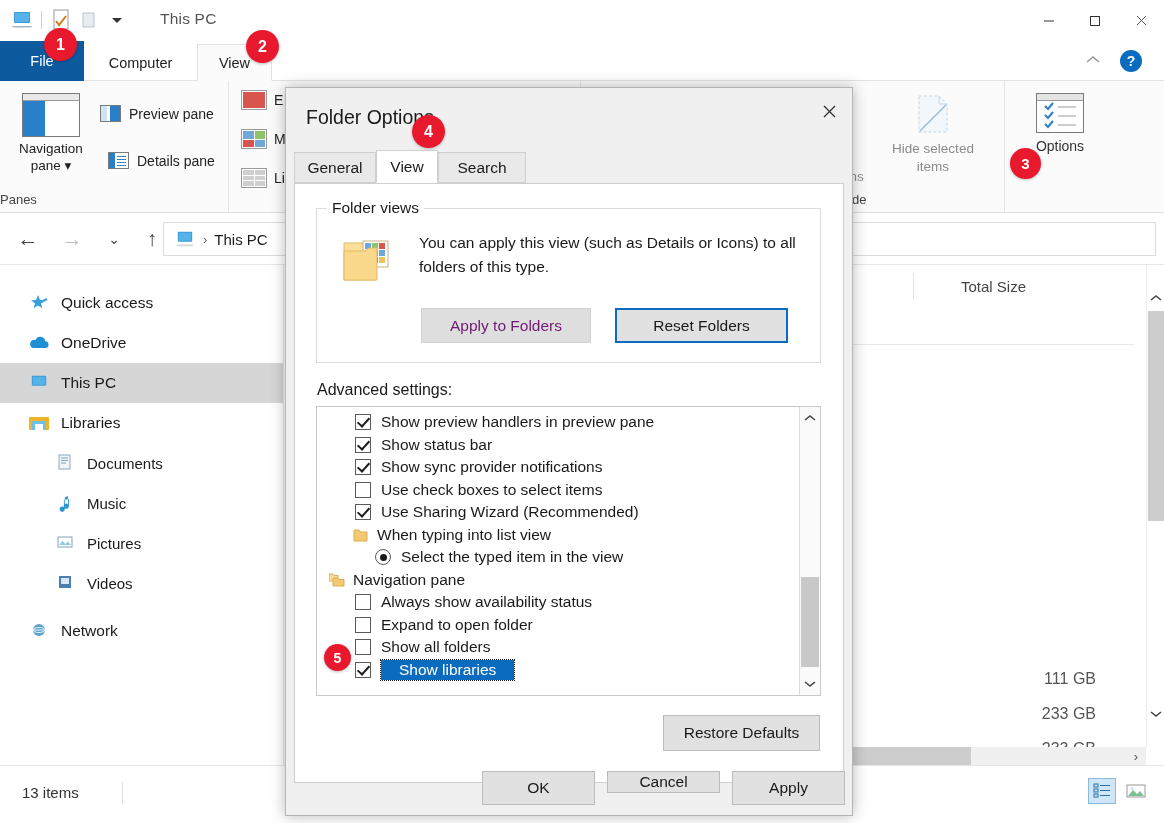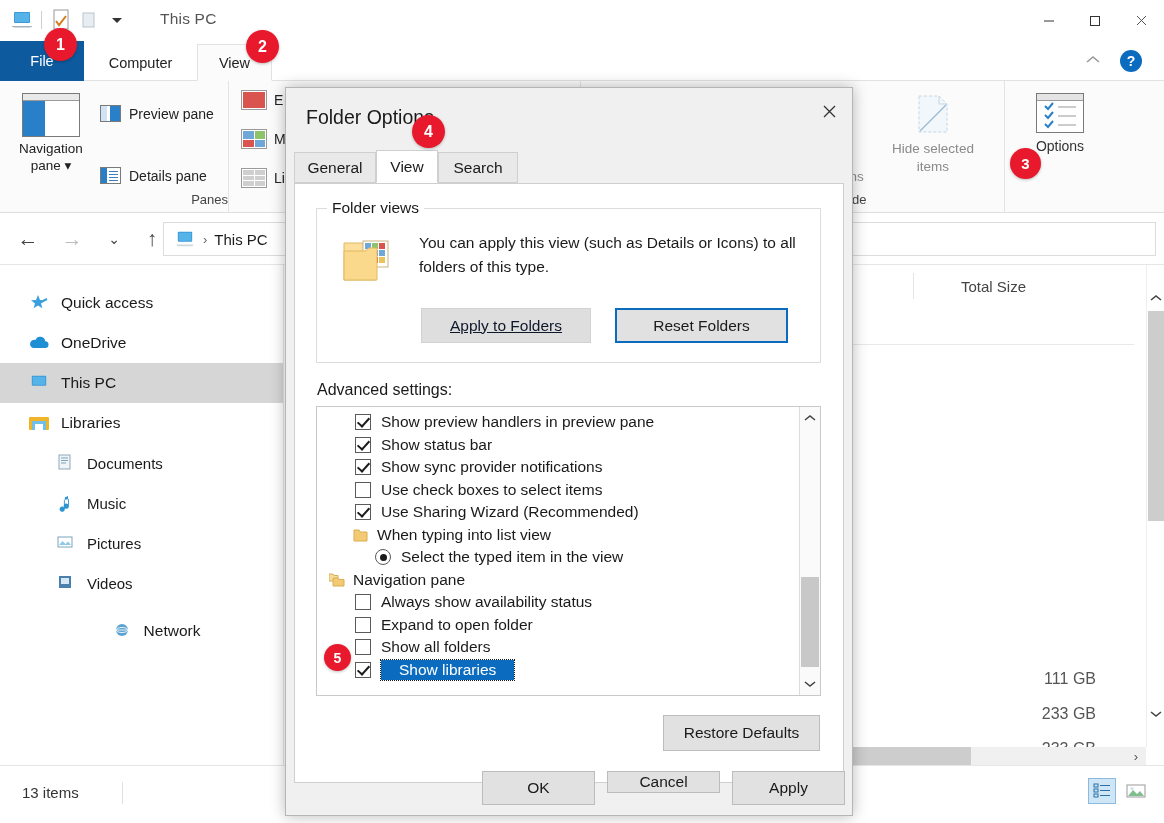--- a/index.html
+++ b/index.html
@@ -30,21 +30,21 @@
   .rtab { position:absolute; top:3px; height:37px; display:flex; align-items:center; justify-content:center; font-size:14.5px; color:#222; }
   .rtab.file { left:0; top:0; width:84px; height:40px; background:#0d5a9e; color:#fff; }
   .rtab.computer { left:88px; width:105px; }
   .rtab.view { left:197px; width:75px; background:#fbfbfb; border:1px solid #e2e2e2; border-bottom:1px solid #fbfbfb; }
   .ribbon-collapse { position:absolute; right:58px; top:48px; width:26px; height:24px; display:flex; align-items:center; justify-content:center; color:#888; }
   .help-btn { position:absolute; right:22px; top:50px; width:22px; height:22px; border-radius:50%; background:#0b6cbf; color:#fff; font-size:14px; font-weight:bold; display:flex; align-items:center; justify-content:center; }
 
   
   .ribbon { position:absolute; left:0; top:81px; width:1164px; height:132px; background:#fbfbfb; border-bottom:1px solid #dedede; }
   .rgroup { position:absolute; top:0; height:132px; border-right:1px solid #e4e4e4; }
-  .rgroup-label { position:absolute; bottom:6px; width:100%; text-align:right; font-size:13px; color:#444; }
+  .rgroup-label { position:absolute; bottom:6px; width:100%; text-align:left; font-size:13px; color:#444; }
 
   
   .g-panes { left:0; width:229px; }
   .navpane-btn { position:absolute; left:14px; top:8px; width:74px; height:92px; text-align:center; }
   .navpane-ico { width:58px; height:44px; margin:4px auto 3px; border:1px solid #7a7a7a; background:#fff; position:relative; }
   .navpane-ico:before { content:""; position:absolute; left:0; top:0; bottom:0; width:40%; background:#2a7fc9; }
   .navpane-ico:after { content:""; position:absolute; left:0; right:0; top:0; height:6px; background:#e9e9e9; border-bottom:1px solid #9a9a9a; }
   .navpane-txt { font-size:13.5px; color:#222; line-height:17px; }
   .pane-check { position:absolute; left:100px; display:flex; align-items:center; gap:8px; font-size:14px; color:#222; }
   .pc-ico { width:21px; height:17px; border:1px solid #7a7a7a; background:#fff; position:relative; flex:none; }
@@ -121,30 +121,30 @@
   
   .dialog { position:absolute; left:285px; top:87px; width:568px; height:729px; background:#f0f0f0; border:1px solid #b5b5b5; box-shadow:0 0 14px rgba(0,0,0,.28); }
   .dlg-title { position:absolute; left:20px; top:18px; font-size:19.5px; color:#1a1a1a; }
   .dlg-close { position:absolute; right:0; top:0; width:46px; height:46px; display:flex; align-items:center; justify-content:center; }
 
   .dlg-tabs { position:absolute; left:8px; top:64px; height:31px; }
   .dtab { position:absolute; top:0; height:31px; display:flex; align-items:center; justify-content:center; font-size:15.5px; color:#1a1a1a; background:#e9e9e9; border:1px solid #cfcfcf; }
   .dtab.active { background:#fff; border-bottom-color:#fff; z-index:2; height:33px; top:-2px; }
   .dtab-general { left:0; width:82px; }
   .dtab-view { left:82px; width:62px; }
-  .dtab-search { left:144px; width:80px; }
+  .dtab-search { left:144px; width:88px; }
 
   .dlg-body { position:absolute; left:8px; top:95px; right:8px; height:600px; background:#fff; border:1px solid #cfcfcf; }
 
   .group-box { position:absolute; left:21px; top:24px; right:22px; height:155px; border:1px solid #dcdcdc; }
   .group-legend { position:absolute; left:10px; top:-10px; background:#fff; padding:0 5px; font-size:15.5px; color:#1a1a1a; }
   .fv-icon { position:absolute; left:24px; top:26px; width:56px; height:54px; }
   .fv-text { position:absolute; left:102px; top:22px; right:14px; font-size:15.5px; color:#1a1a1a; line-height:24px; }
   .btn { position:absolute; height:35px; background:#e1e1e1; border:1px solid #bcbcbc; font-size:15.5px; color:#1a1a1a; display:flex; align-items:center; justify-content:center; }
-  .btn.disabled { color:#0f172a; background:#dedede; border-color:#d2d2d2;text-decoration:underline; }
+  .btn.disabled { color:#701a75; background:#dedede; border-color:#d2d2d2; }
   .btn.focus { border:2px solid #0b6cbf; }
   .btn-apply-folders { left:104px; top:99px; width:170px; }
   .btn-reset-folders { left:298px; top:99px; width:173px; }
 
   .adv-label { position:absolute; left:22px; top:197px; font-size:16px; color:#1a1a1a; }
   .listbox { position:absolute; left:21px; top:222px; right:22px; height:290px; border:1px solid #c9c9c9; background:#fff; overflow:hidden; }
   .lb-inner { position:absolute; left:0; top:4px; right:22px; }
   .lb-row { height:22.5px; display:flex; align-items:center; font-size:15.5px; color:#1a1a1a; }
   .lb-cb { width:16px; height:16px; border:1px solid #5a5a5a; background:#fff; margin-left:38px; margin-right:10px; flex:none; position:relative; }
   .lb-cb.checked:after { content:""; position:absolute; left:4px; top:0px; width:5px; height:10px; border:solid #1a1a1a; border-width:0 2px 2px 0; transform:rotate(42deg); }
@@ -245,21 +245,21 @@
     <div class="rgroup g-panes">
       <div class="navpane-btn">
         <div class="navpane-ico"></div>
         <div class="navpane-txt">Navigation</div>
         <div class="navpane-txt"><span>pane</span> ▾</div>
       </div>
       <div class="pane-check" style="top:24px;align-items:center;">
         <span class="pc-ico preview"></span>
         <span>Preview pane</span>
       </div>
-      <div class="pane-check" style="top:86px;">
+      <div class="pane-check" style="top:71px;margin-left:8px;">
         <span class="pc-ico details"></span>
         <span>Details pane</span>
       </div>
       <div class="rgroup-label">Panes</div>
     </div>
 
     <div class="rgroup g-layout">
       <div class="lay-item" style="top:9px;">
         <span class="lay-ico" style="grid-template-columns:1fr;grid-template-rows:1fr;">
           <span class="lay-cell" style="background:#d9534f"></span>
@@ -401,21 +401,21 @@
     </div>
     <div class="side-item sub">
       <span class="side-ico">
           <svg width="18" height="18" viewBox="0 0 18 18">
             <rect x="3" y="2" width="12" height="12" fill="#4a7fae"></rect>
             <rect x="5" y="4" width="8" height="6" fill="#d6e8f5"></rect>
           </svg>
         </span>
       <span>Videos</span>
     </div>
-    <div class="side-item" style="margin-top:8px;justify-content:center;">
+    <div class="side-item" style="margin-top:8px;">
       <span class="side-ico">
           <svg width="22" height="18" viewBox="0 0 22 18">
             <circle cx="11" cy="8" r="6" fill="#5ba3d0"></circle>
             <ellipse cx="11" cy="8" rx="6" ry="2.5" fill="none" stroke="#e8f3fa"></ellipse>
             <path d="M5 8h12" stroke="#e8f3fa"></path>
           </svg>
         </span>
       <span>Network</span>
     </div>
   </div>

